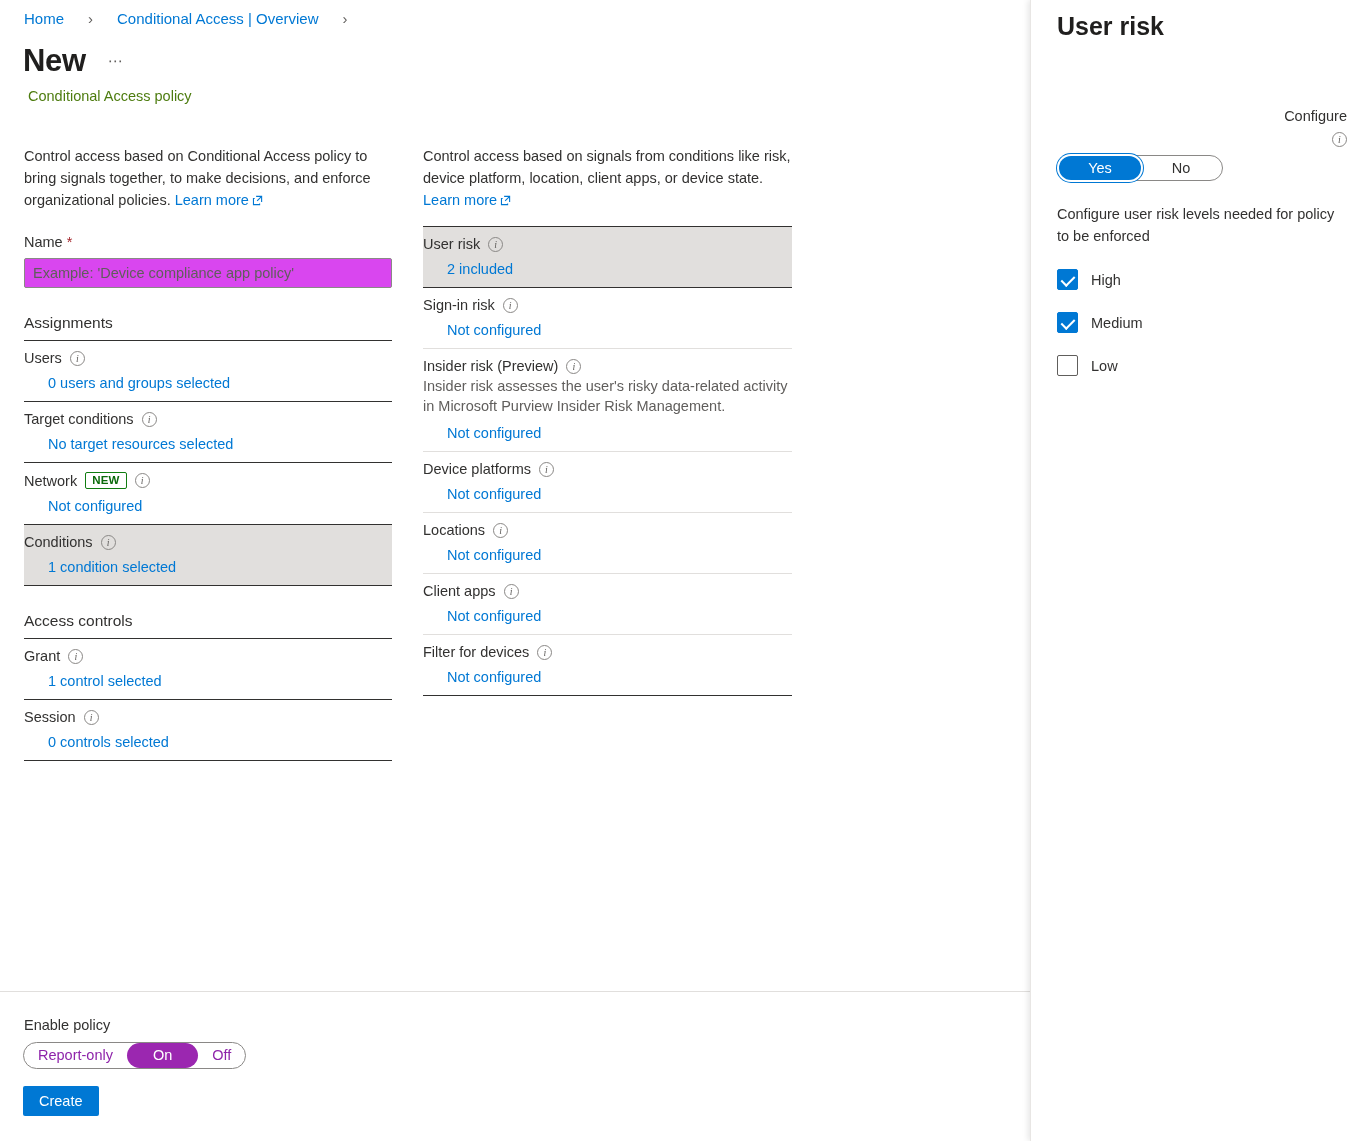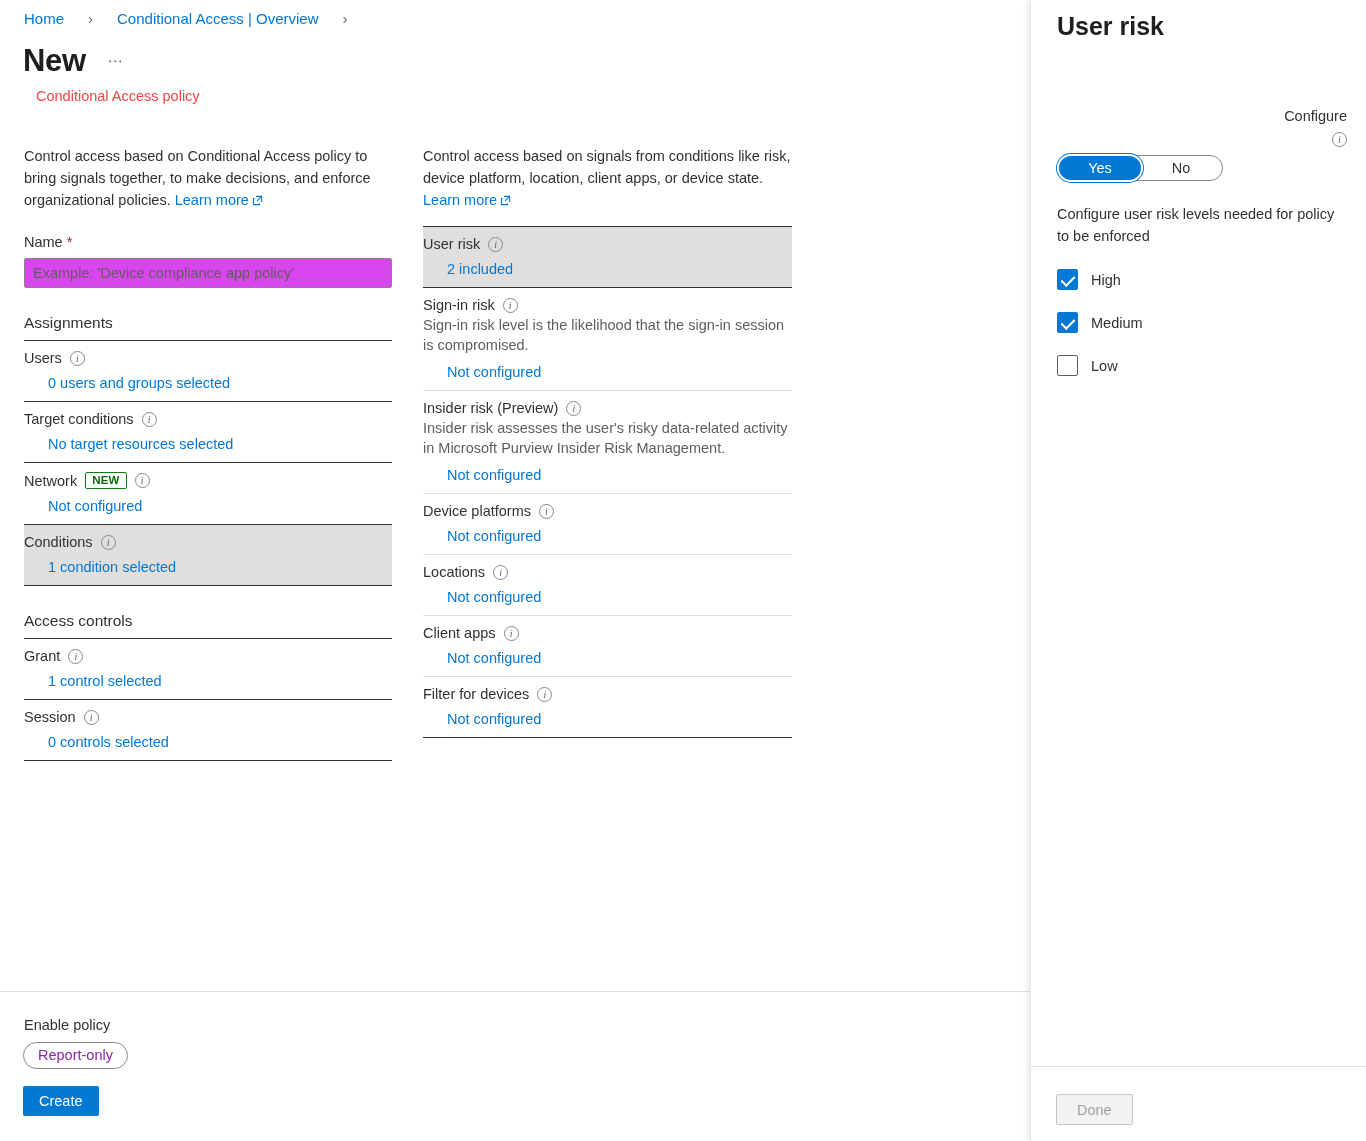--- a/index.html
+++ b/index.html
@@ -26,22 +26,22 @@
   .title-row {
     position: absolute; left: 23px; top: 43px;
     display: flex; align-items: center; gap: 18px;
   }
   .page-title { font-size: 31px; font-weight: 600; color: #201f1e; letter-spacing: -0.3px; line-height: 36px; }
   .ellipsis-btn {
     color: #605e5c; font-size: 15px; letter-spacing: 1px; cursor: pointer;
     padding: 2px 4px; line-height: 10px;
   }
   .page-subtitle {
-    position: absolute; left: 36px; top: 88px;
-    font-size: 14.5px; color: #ef4444;
+    position: absolute; left: 28px; top: 88px;
+    font-size: 14.5px; color: #4d7c0f;
   }
 
   
   .col-left { position: absolute; left: 24px; top: 145px; width: 368px; }
   .col-mid  { position: absolute; left: 423px; top: 145px; width: 369px; }
 
   .intro { font-size: 14.5px; line-height: 22px; color: #323130; }
   .link { color: #0078d4; cursor: pointer; }
   .ext-icon { display: inline-block; vertical-align: -1px; margin-left: 3px; }
 
@@ -90,21 +90,21 @@
   
   .bottom-bar {
     position: absolute; left: 0; top: 991px; width: 1030px; height: 150px;
     background: #ffffff; border-top: 1px solid #e1dfdd;
   }
   .enable-label { position: absolute; left: 24px; top: 25px; font-size: 14.5px; color: #323130; }
   .pill-group {
     position: absolute; left: 23px; top: 50px;
     display: flex; align-items: center;
     border: 1px solid #8a8886; border-radius: 16px; height: 27px;
-    background: #fff; overflow: hidden; flex-direction: column;
+    background: #fff; overflow: hidden;
   }
   .pill { font-size: 14.5px; padding: 0 14px; height: 25px; line-height: 25px;
           border-radius: 14px; cursor: pointer; white-space: nowrap; }
   .pill.purple { color: #8e24aa; }
   .pill.purple.on { background: #9b27b0; color: #ffffff; padding: 0 26px; }
   .btn-create {
     position: absolute; left: 23px; top: 94px;
     background: #0078d4; color: #fff; border: none; border-radius: 2px;
     font-size: 14.5px; font-family: inherit;
     padding: 0 16px; height: 30px; cursor: pointer;
@@ -280,21 +280,20 @@
       </div>
       <div class="row-value link">2 included</div>
     </div>
     <div class="rule"></div>
 
     <div class="row">
       <div class="row-head">
         <span>Sign-in risk</span>
         <span class="info-ic">i</span>
       </div>
-      <div class="row-desc">Sign-in risk level is the likelihood that the sign-in session is compromised.</div>
       <div class="row-value link">Not configured</div>
     </div>
     <div class="rule-light"></div>
 
     <div class="row">
       <div class="row-head">
         <span>Insider risk (Preview)</span>
         <span class="info-ic">i</span>
       </div>
       <div class="row-desc">Insider risk assesses the user's risky data-related activity in Microsoft Purview Insider Risk Management.</div>
@@ -371,18 +370,15 @@
       <div class="cb-row">
         <span class="cb checked"></span>
         <span class="cb-label">Medium</span>
       </div>
       <div class="cb-row">
         <span class="cb"></span>
         <span class="cb-label">Low</span>
       </div>
     </div>
 
-    <div class="panel-footer">
-      <button class="btn-done" disabled="">Done</button>
-    </div>
   </div>
 
 </div>
 
 </body></html>

